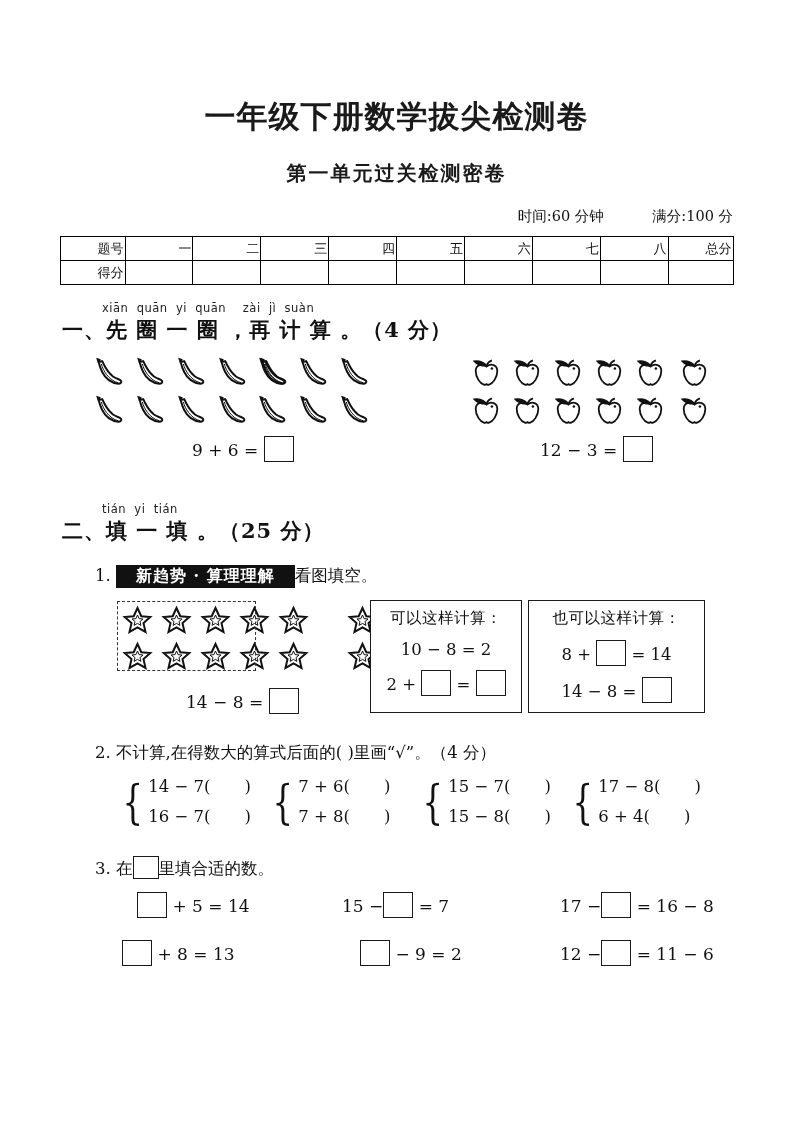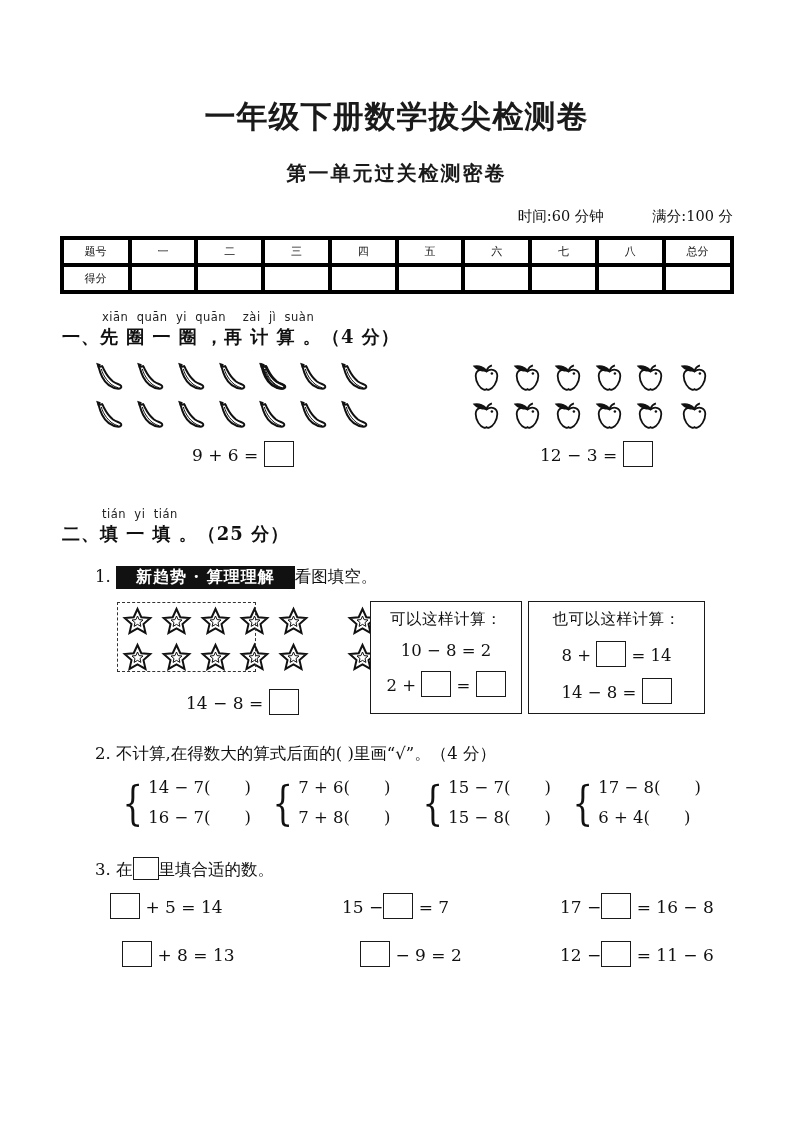--- a/index.html
+++ b/index.html
@@ -44,44 +44,44 @@
   .meta-line .m1{ margin-right:44px; }
 
   
   .score-table{
     margin:10px auto 0 auto;
     border-collapse:collapse;
     width:674px;
     table-layout:fixed;
   }
   .score-table td{
-    border:4px solid #000000;
+    border:1px solid #000000;
     height:21px;
-    text-align:center;
-    font-size:11px;
+    text-align:right;
+    font-size:13px;
     font-family:"DejaVu Serif", serif;
   }
   .score-table td.head-label{ width:62px; }
   .score-table td.total{ width:62px; }
 
   
   .section{ margin-left:62px; margin-top:16px; position:relative; }
   .pinyin{
     font-family:"DejaVu Sans", sans-serif;
     font-size:11.5px;
     letter-spacing:.5px;
     color:#222;
     margin-left:40px;
     height:15px;
   }
   .pinyin span{ display:inline-block; }
   .sec-title{
     font-family:"DejaVu Sans", sans-serif;
     font-weight:bold;
-    font-size:18px;
+    font-size:21px;
     letter-spacing:1px;
     white-space:nowrap;
   }
   .sec-title .pts{ font-family:"DejaVu Serif", serif; font-weight:bold; }
 
   
   .box{
     display:inline-block;
     width:28px; height:24px;
     border:1.3px solid #1a1a1a;
@@ -571,21 +571,21 @@
       </span>
     </div>
   </div>
 
   <div class="item" style="margin-top:12px;">
     <span>3.</span>
     <span>在</span><span class="box sm"></span><span>里填合适的数。</span>
   </div>
 
   <div class="fill-row" style="margin-top:12px;">
-    <div class="eq-abs eq" style="left:110px; top:0;">
+    <div class="eq-abs eq" style="left:137px; top:0;">
       <span></span><span class="box"></span>
       <span>+ 5 = 14</span>
     </div>
     <div class="eq-abs eq" style="left:342px; top:0;">
       <span>15 −</span><span class="box"></span>
       <span>= 7</span>
     </div>
     <div class="eq-abs eq" style="left:560px; top:0;">
       <span>17 −</span><span class="box"></span>
       <span>= 16 − 8</span>

